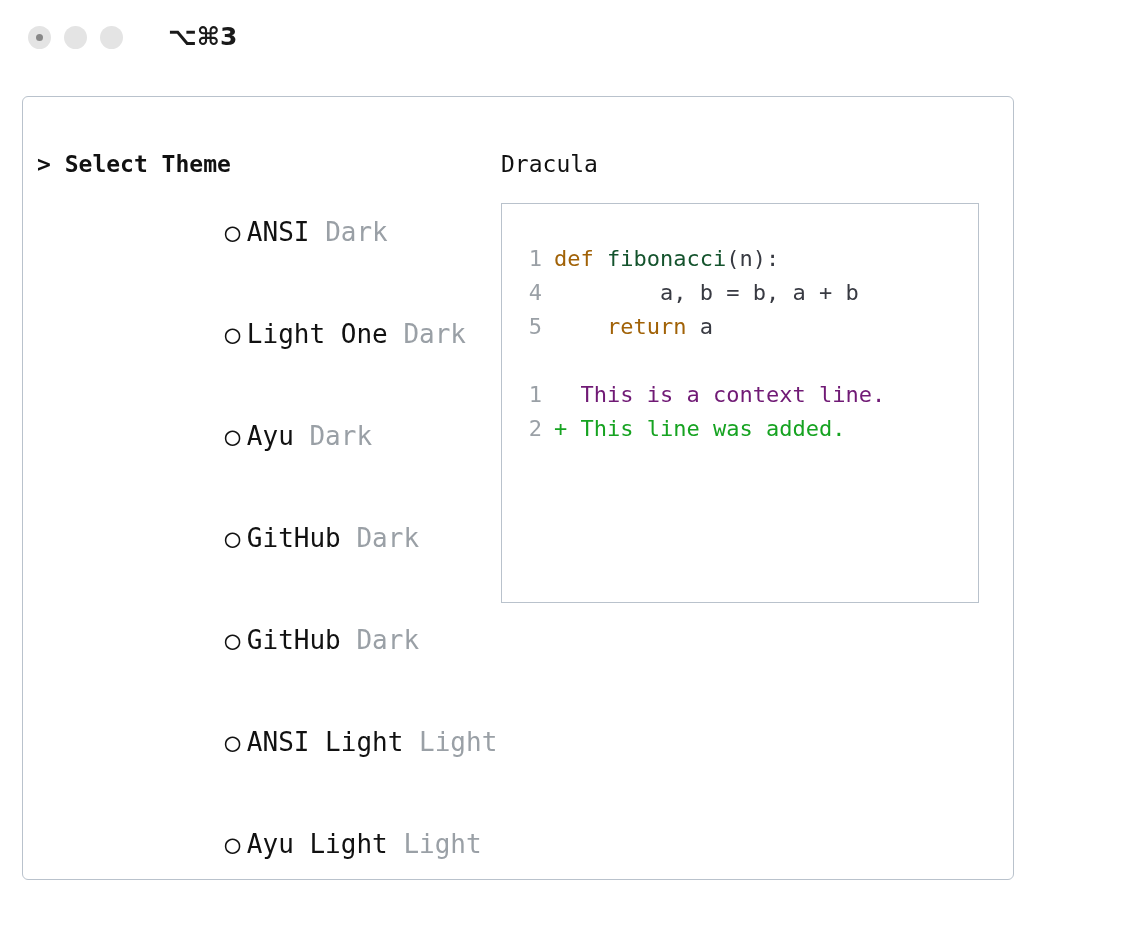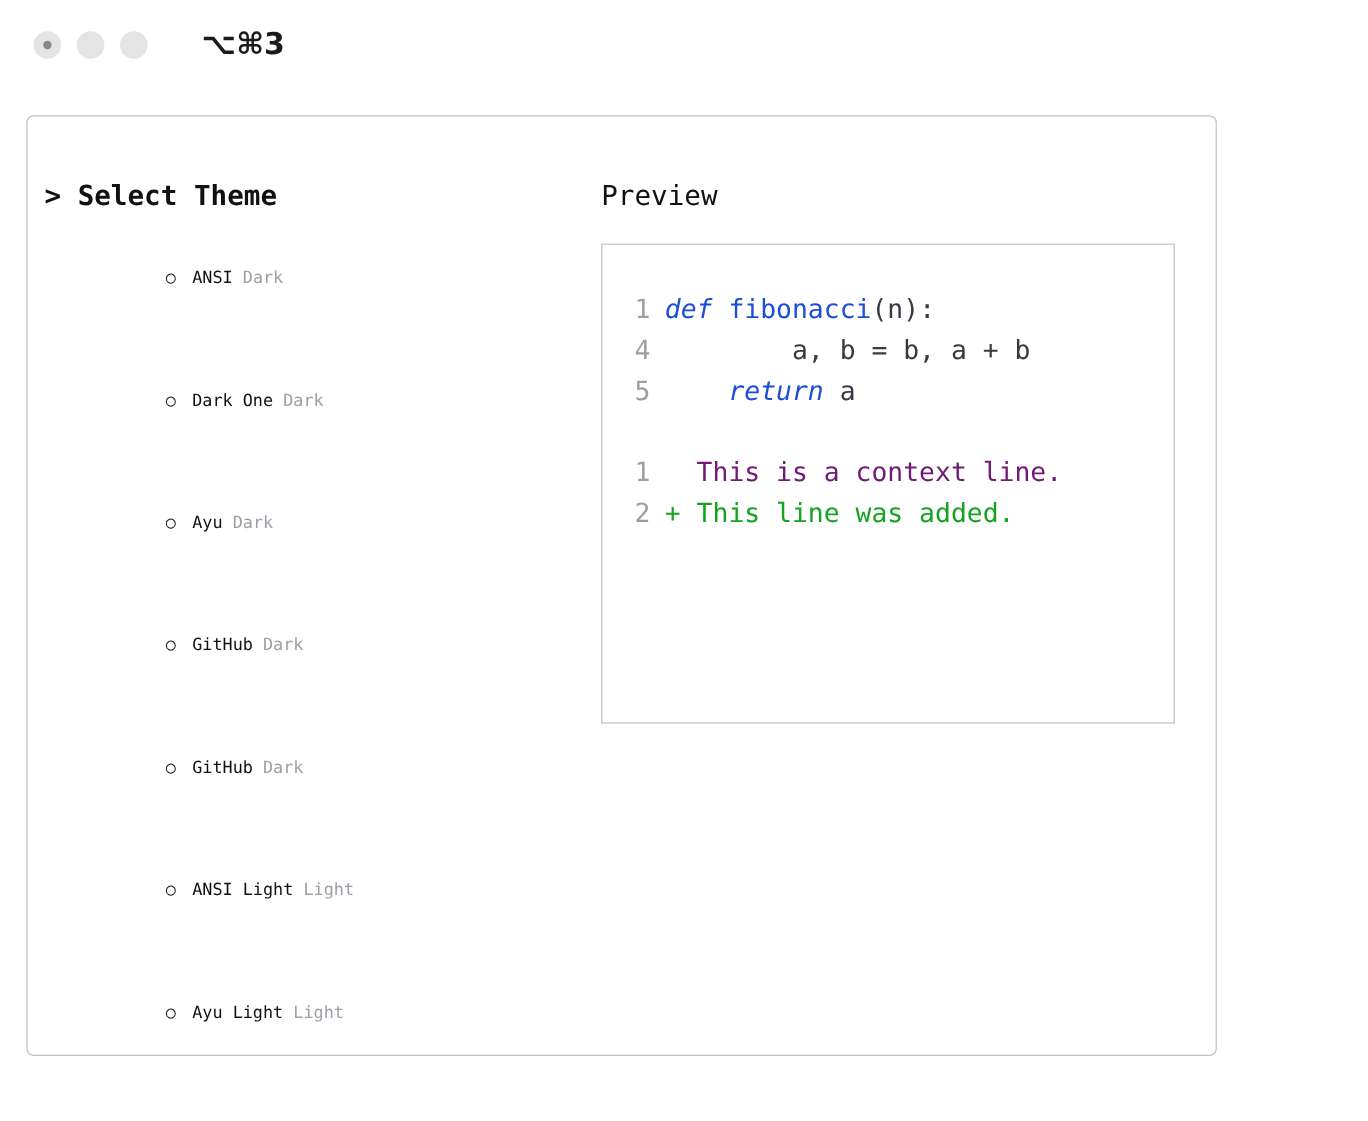--- a/index.html
+++ b/index.html
@@ -95,21 +95,21 @@
     font-size: 23px;
     font-weight: bold;
     color: #111;
     line-height: 34px;
     white-space: pre;
   }
   .theme-list {
     margin-top: 0px;
   }
   .theme-row {
-    font-size: 14px;
+    font-size: 26px;
     line-height: 34px;
     white-space: pre;
     color: #111;
   }
   .bullet {
     display: inline-block;
     width: 22px;
     color: #111;
   }
   .theme-name { color: #111; }
@@ -141,22 +141,22 @@
     line-height: 34px;
     white-space: pre;
   }
   .ln {
     display: inline-block;
     width: 26px;
     text-align: right;
     color: #9aa0a6;
     margin-right: 12px;
   }
-  .kw { color: #1d4ed8; font-style: italic; }
-  .fn { color: #1d4ed8; }
+  .kw { color: #a16207; }
+  .fn { color: #14532d; }
   .num { color: #986801; }
   .plain { color: #383a42; }
   .gap { height: 34px; }
   .diff-ctx { color: #701a75; }
   .diff-del { color: #d03030; }
   .diff-add { color: #16a321; }
 </style>
 </head>
 <body>
 
@@ -176,21 +176,21 @@
 
       <div class="left-col">
         <div class="header-line">&gt; Select Theme</div>
         <div class="theme-list">
 
           <div class="theme-row">
             <span class="bullet">○</span><span class="theme-name">ANSI</span><span> </span><span class="theme-kind">Dark</span>
           </div>
 
           <div class="theme-row">
-            <span class="bullet">○</span><span class="theme-name">Dark One</span><span> </span><span class="theme-kind">Dark</span>
+            <span class="bullet">○</span><span class="theme-name">Light One</span><span> </span><span class="theme-kind">Dark</span>
           </div>
 
           <div class="theme-row">
             <span class="bullet">○</span><span class="theme-name">Ayu</span><span> </span><span class="theme-kind">Dark</span>
           </div>
 
           <div class="theme-row">
             <span class="bullet">○</span><span class="theme-name">GitHub</span><span> </span><span class="theme-kind">Dark</span>
           </div>
 
@@ -205,21 +205,21 @@
 
           <div class="theme-row">
             <span class="bullet">○</span><span class="theme-name">Ayu Light</span><span> </span><span class="theme-kind">Light</span>
           </div>
 
         </div>
 
       </div>
 
       <div class="right-col">
-        <div class="preview-title">Preview</div>
+        <div class="preview-title">Dracula</div>
         <div class="preview-box">
 
           <div class="code-line"><span class="ln">1</span><span class="kw">def </span><span class="fn">fibonacci</span><span class="plain">(n):</span></div>
 
 
 
           <div class="code-line"><span class="ln">4</span><span class="plain">        a, b = b, a + b</span></div>
 
           <div class="code-line"><span class="ln">5</span><span class="plain">    </span><span class="kw">return</span><span class="plain"> a</span></div>
 

